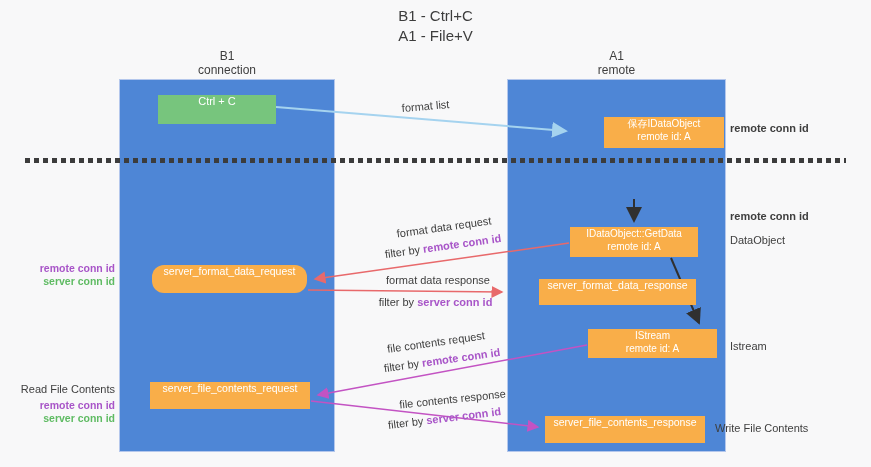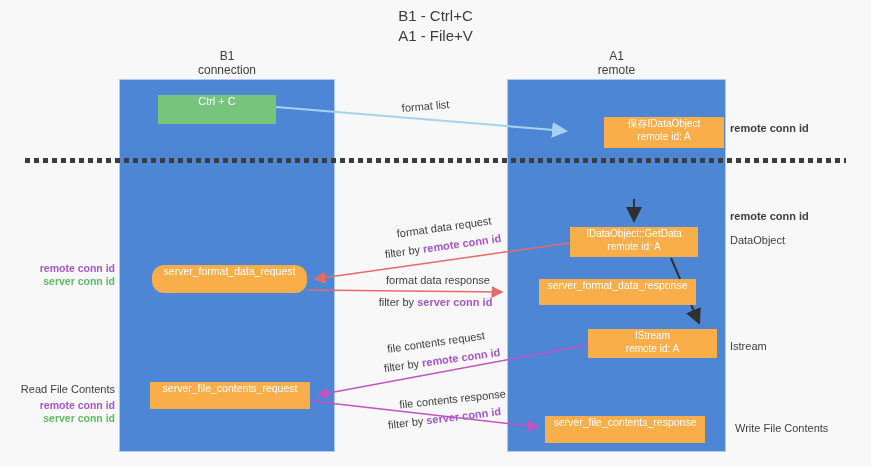--- a/index.html
+++ b/index.html
@@ -53,21 +53,21 @@
   .side-label{position:absolute;font-size:11px;color:#3e3e3e;z-index:4;white-space:nowrap;}
   .side-left{width:100px;text-align:right;}
   .conn-id{font-size:10.5px;font-weight:bold;line-height:13px;}
   #left-conn-group-1{left:15px;top:262px;}
   #lbl-read-file{left:15px;top:383px;}
   #left-conn-group-2{left:15px;top:399px;}
   #right-remote-1{left:730px;top:122px;font-size:11px;}
   #right-remote-2{left:730px;top:210px;font-size:11px;}
   #lbl-dataobject{left:730px;top:234px;}
   #lbl-istream-side{left:730px;top:340px;}
-  #lbl-write-file{left:735px;top:422px;}
+  #lbl-write-file{left:715px;top:422px;}
 
   #arrows{position:absolute;left:0;top:0;z-index:2;}
 </style>
 </head>
 <body>
 
 <div id="canvas">
 
   <div class="title">
     <div>B1 - Ctrl+C</div>

